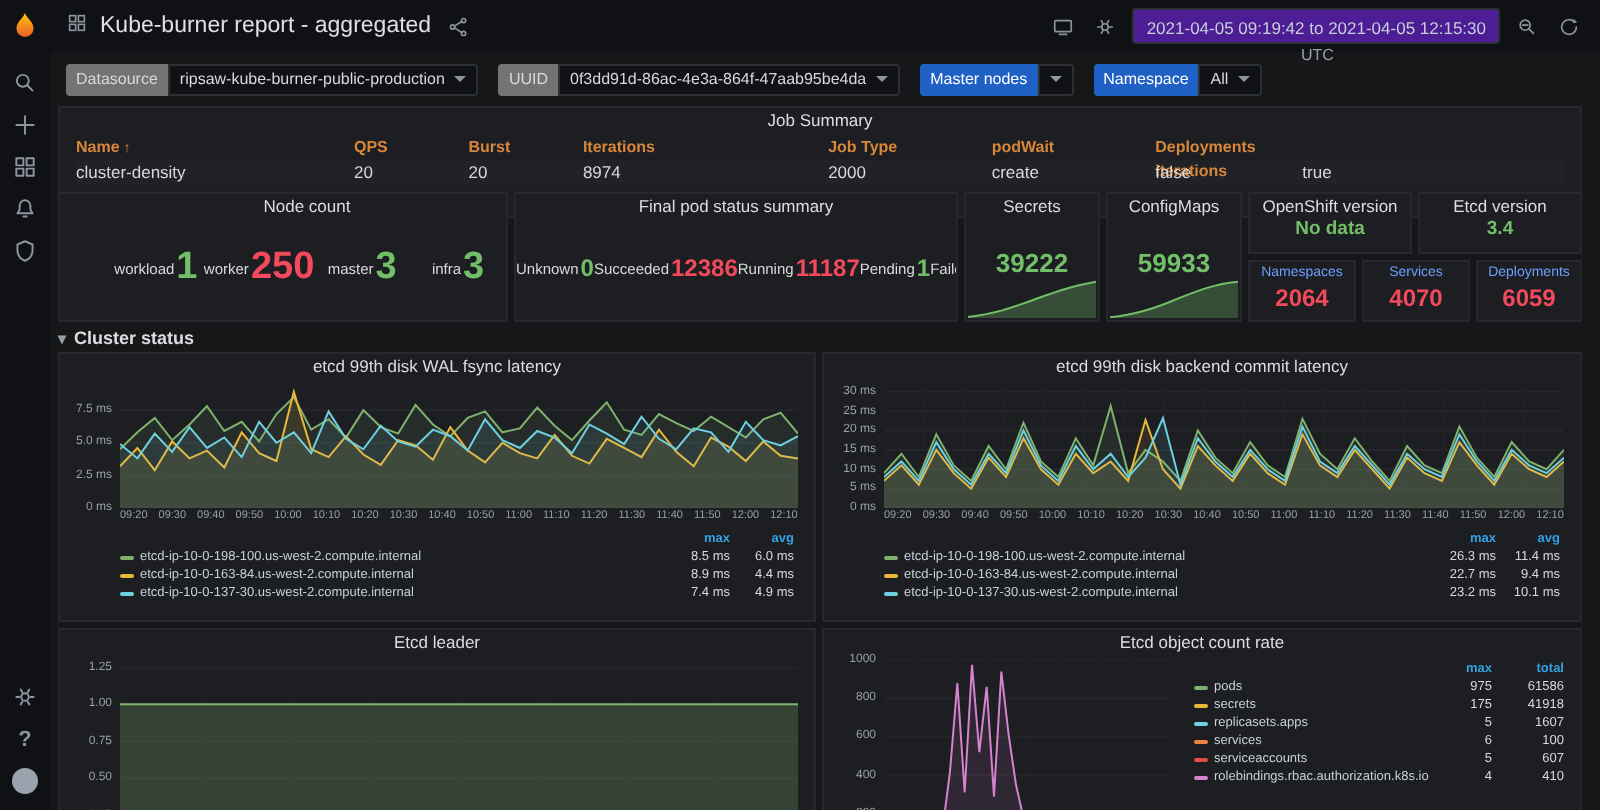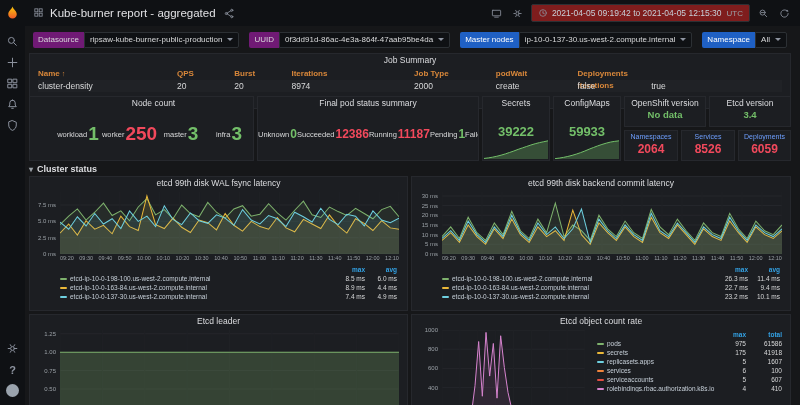--- a/index.html
+++ b/index.html
@@ -17,29 +17,29 @@
   .help-glyph{font-size:11px;font-weight:700;color:#8e94a0;}
   .avatar{width:13px;height:13px;border-radius:50%;background:#9aa3ad;margin:4px 0 8px;}
   
   .navbar{position:absolute;left:25px;top:0;right:0;height:26px;background:#0f1114;
           display:flex;align-items:center;padding:0 8px;gap:6px;box-sizing:border-box;}
   .nb-dash-icon svg{width:11px;height:11px;stroke:#8e94a0;fill:none;stroke-width:1.8;}
   .nb-title{font-size:11.5px;font-weight:500;color:#e0e0e3;white-space:nowrap;}
   .nb-icon{background:none;border:none;padding:0 2px;cursor:pointer;display:flex;align-items:center;}
   .nb-icon svg{width:11px;height:11px;stroke:#8e94a0;fill:none;stroke-width:1.8;stroke-linecap:round;stroke-linejoin:round;}
   .nb-right{margin-left:auto;display:flex;align-items:center;gap:6px;}
-  .time-btn{display:flex;align-items:center;gap:4px;background:#7f1d1d;border:1px solid #2c3034;
-            border-radius:2px;color:#c7d0d9;font-size:8.5px;height:18px;padding:0 6px;cursor:pointer;white-space:nowrap;}
+  .time-btn{display:flex;align-items:center;gap:4px;background:#4c1d95;border:1px solid #2c3034;
+            border-radius:2px;color:#c7d0d9;font-size:8.5px;height:18px;padding:0 6px;cursor:pointer;white-space:nowrap;flex-direction:column;}
   .time-btn svg{width:10px;height:10px;stroke:#8e94a0;fill:none;stroke-width:1.8;stroke-linecap:round;}
   .tz{font-size:8px;color:#9aa0a6;margin-left:1px;}
   
   .submenu{position:absolute;left:25px;top:26px;right:0;height:27px;display:flex;align-items:center;
            gap:10px;padding:0 8px;}
   .var-group{display:flex;align-items:center;}
-  .var-label{font-size:8px;height:16px;line-height:16px;padding:0 5px;background:#701a75;color:#d8d9da;
+  .var-label{font-size:8px;height:16px;line-height:16px;padding:0 5px;background:#737373;color:#d8d9da;
              border-radius:2px 0 0 2px;white-space:nowrap;}
   .var-label.blue{background:#1f60c4;color:#fff;}
   .var-select{display:flex;align-items:center;gap:5px;height:14px;background:#0f1114;border:1px solid #2c3034;
               padding:0 5px;font-size:8px;color:#d8d9da;border-radius:0 2px 2px 0;cursor:pointer;white-space:nowrap;}
   .caret{width:0;height:0;border-left:3px solid transparent;border-right:3px solid transparent;
          border-top:3.5px solid #8e94a0;}
   
   .panel{position:absolute;background:#1c1e22;border:1px solid #26282d;box-sizing:border-box;overflow:hidden;}
   .ptitle{height:13px;line-height:13px;text-align:center;font-size:8.5px;font-weight:500;color:#dcdde0;
           white-space:nowrap;overflow:hidden;cursor:pointer;}
@@ -232,21 +232,20 @@
   <div class="var-group">
     <span class="var-label">UUID</span>
     <span class="var-select">
       <span>0f3dd91d-86ac-4e3a-864f-47aab95be4da</span>
         <span class="caret"></span>
     </span>
   </div>
   <div class="var-group">
     <span class="var-label blue">Master nodes</span>
     <span class="var-select">
-      <span>ip-10-0-137-30.us-west-2.compute.internal</span>
         <span class="caret"></span>
     </span>
   </div>
   <div class="var-group">
     <span class="var-label blue">Namespace</span>
     <span class="var-select">
       <span>All</span>
         <span class="caret"></span>
     </span>
   </div>
@@ -365,21 +364,21 @@
   <div class="vval green">3.4</div>
 </div>
 
 <div class="panel" style="left:624px;top:130px;width:54px;height:31px;">
   <div class="mini-title">Namespaces</div>
   <div class="mini-val red">2064</div>
 </div>
 
 <div class="panel" style="left:681px;top:130px;width:54px;height:31px;">
   <div class="mini-title">Services</div>
-  <div class="mini-val red">8526</div>
+  <div class="mini-val red">4070</div>
 </div>
 
 <div class="panel" style="left:738px;top:130px;width:53px;height:31px;">
   <div class="mini-title">Deployments</div>
   <div class="mini-val red">6059</div>
 </div>
 
 <div class="row-toggle">
   <span class="row-chevron">▾</span>
   <span>Cluster status</span>

